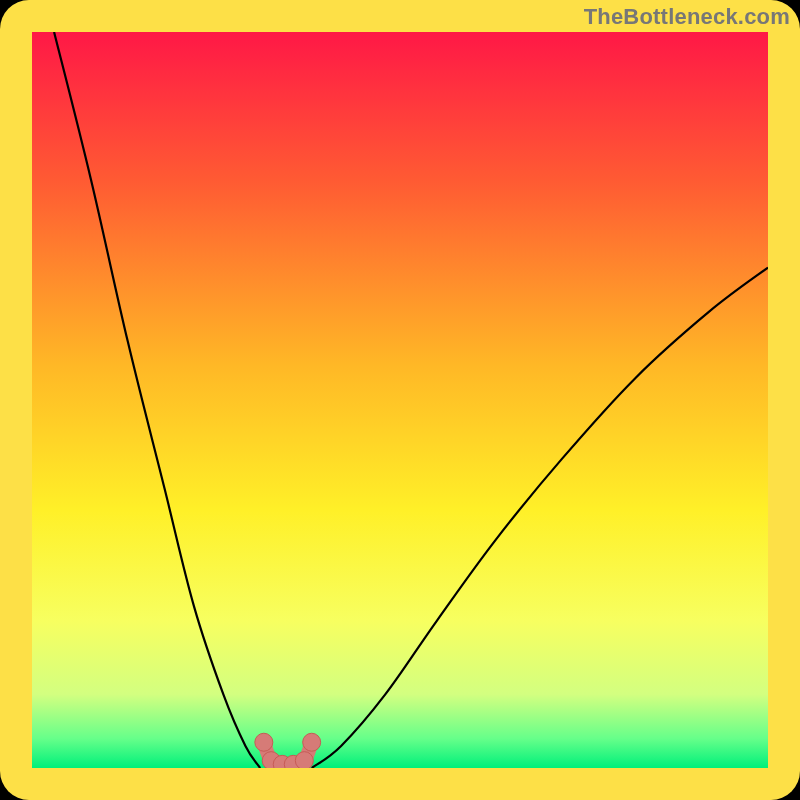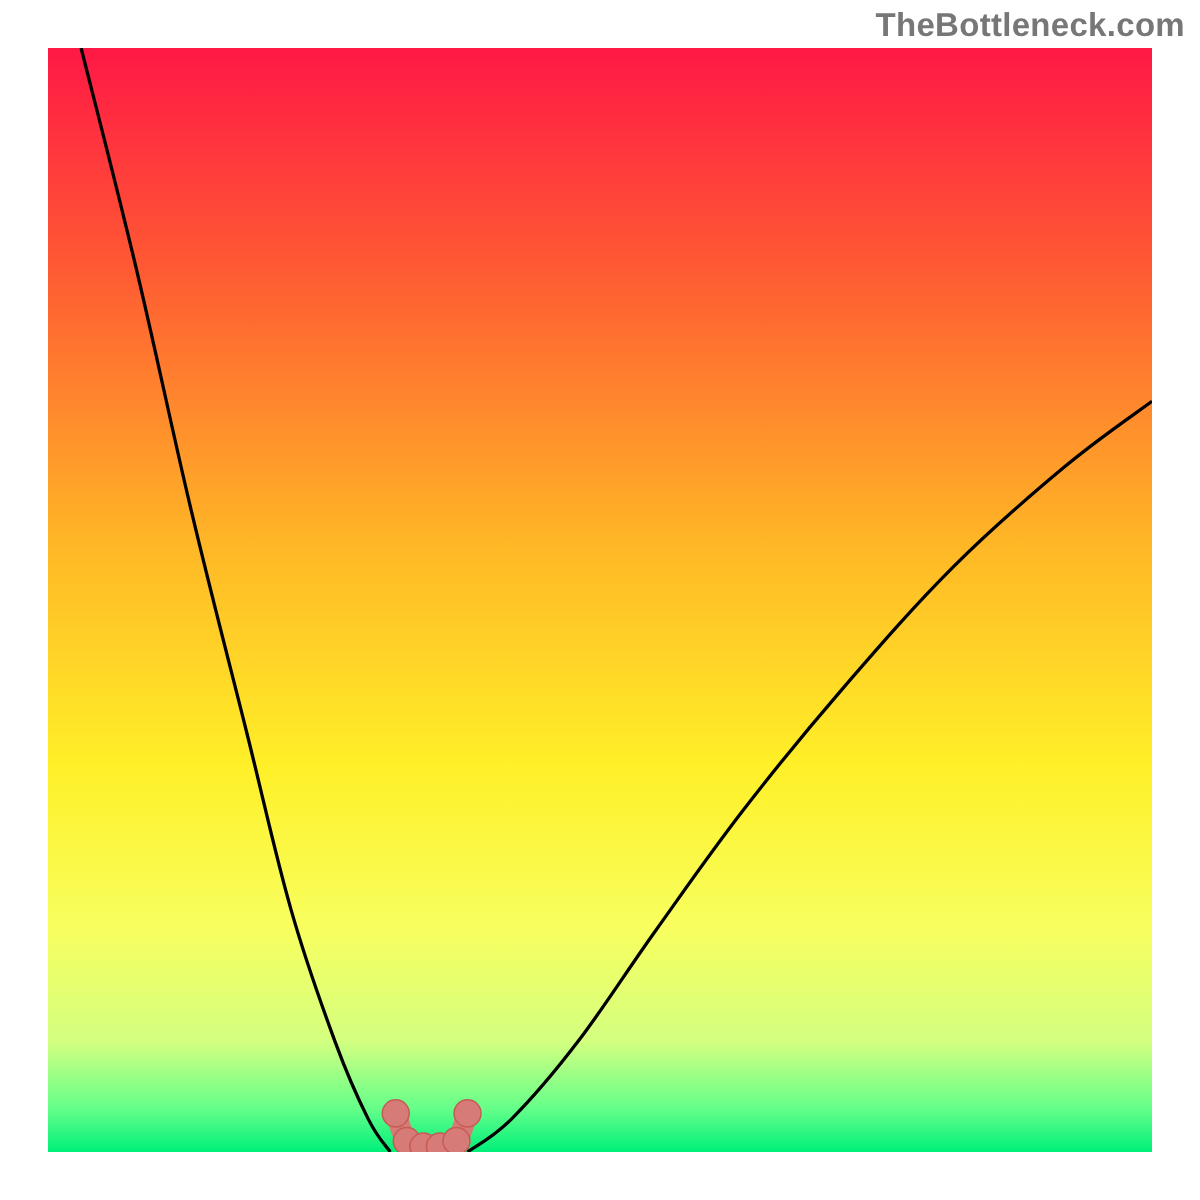--- a/index.html
+++ b/index.html
@@ -9,21 +9,22 @@
     height: 800px;
     background: #000;
     overflow: hidden;
   }
   .frame {
     position: absolute;
     top: 0;
     left: 0;
     width: 800px;
     height: 800px;
-    background: #ffffff;
+    background: #fde047;
+    border-radius: 29px;
   }
   .watermark {
     position: absolute;
     top: 4px;
     right: 10px;
     font-family: Arial, Helvetica, sans-serif;
     font-size: 22px;
     font-weight: bold;
     color: #777;
     letter-spacing: 0.2px;

